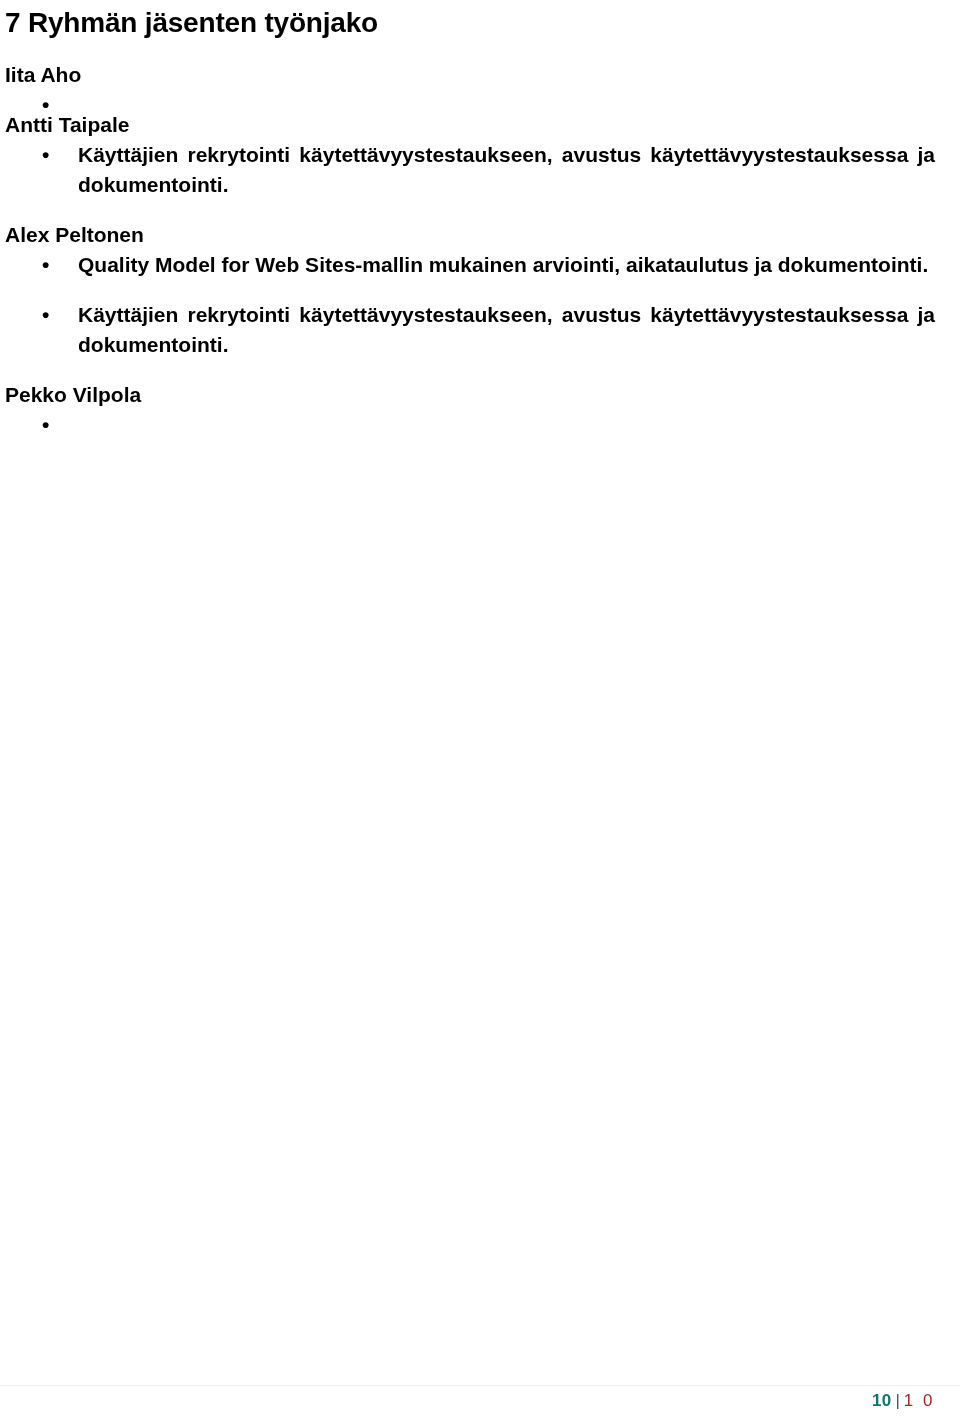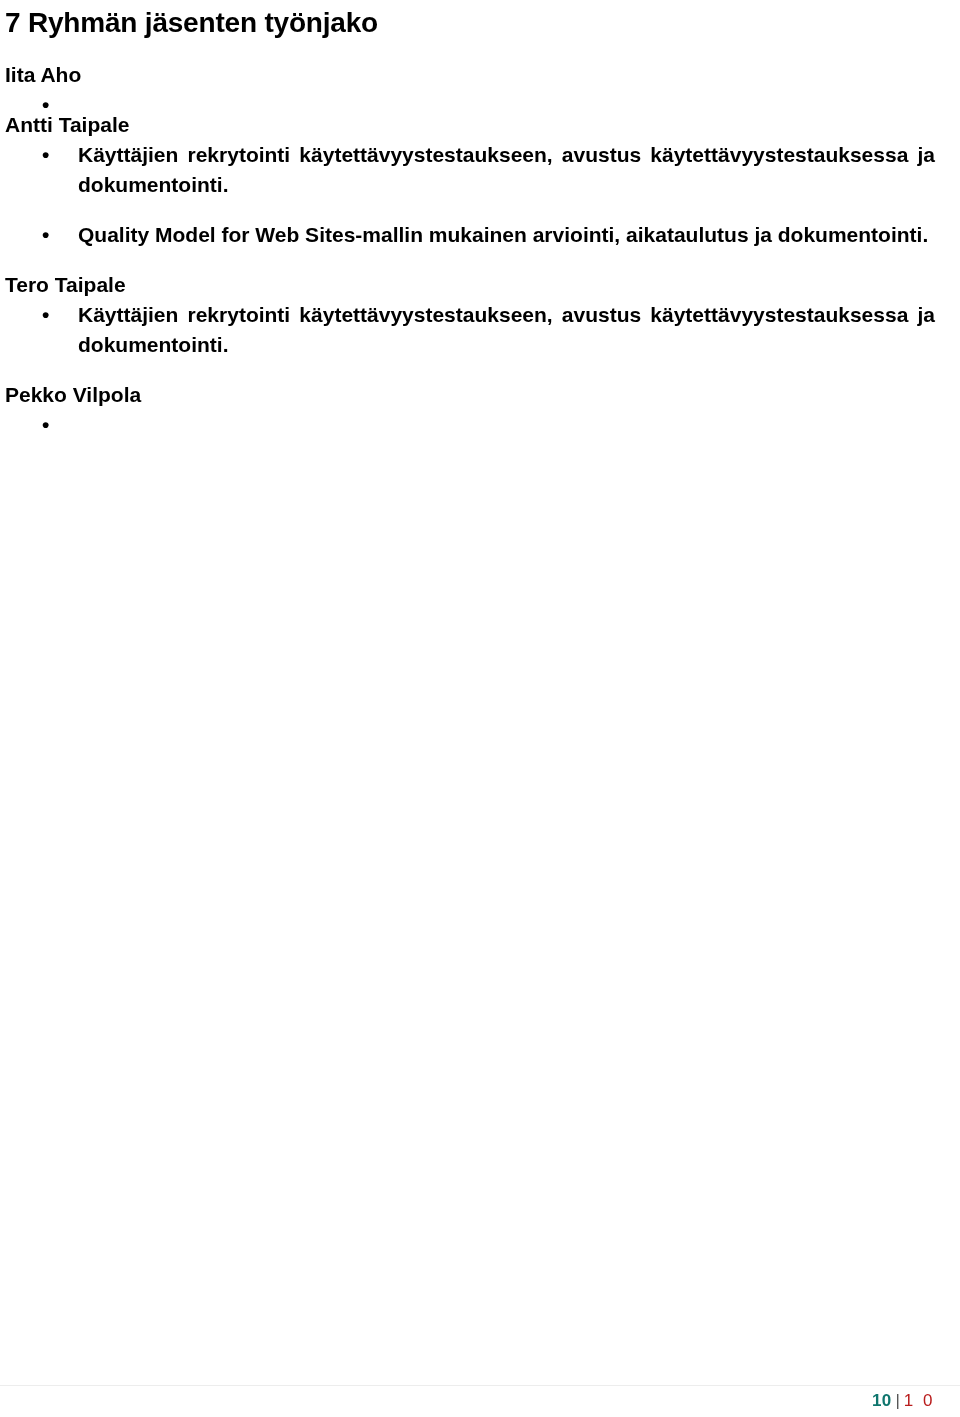--- a/index.html
+++ b/index.html
@@ -140,30 +140,30 @@
         <div class="member-name">Antti Taipale</div>
         <div class="member-tasks">
           <div class="task-item">
             <span class="task-bullet">•</span>
             <span>Käyttäjien rekrytointi käytettävyystestaukseen, avustus käytettävyystestauksessa ja dokumentointi.</span>
           </div>
         </div>
       </div>
 
       <div class="member">
+        <div class="member-name">Alex Peltonen</div>
         <div class="member-tasks">
           <div class="task-item">
             <span class="task-bullet">•</span>
             <span>Quality Model for Web Sites-mallin mukainen arviointi, aikataulutus ja dokumentointi.</span>
           </div>
         </div>
       </div>
 
       <div class="member">
-        <div class="member-name">Tero Taipale</div>
         <div class="member-tasks">
           <div class="task-item">
             <span class="task-bullet">•</span>
             <span>Käyttäjien rekrytointi käytettävyystestaukseen, avustus käytettävyystestauksessa ja dokumentointi.</span>
           </div>
         </div>
       </div>
 
       <div class="member">
         <div class="member-name">Pekko Vilpola</div>

